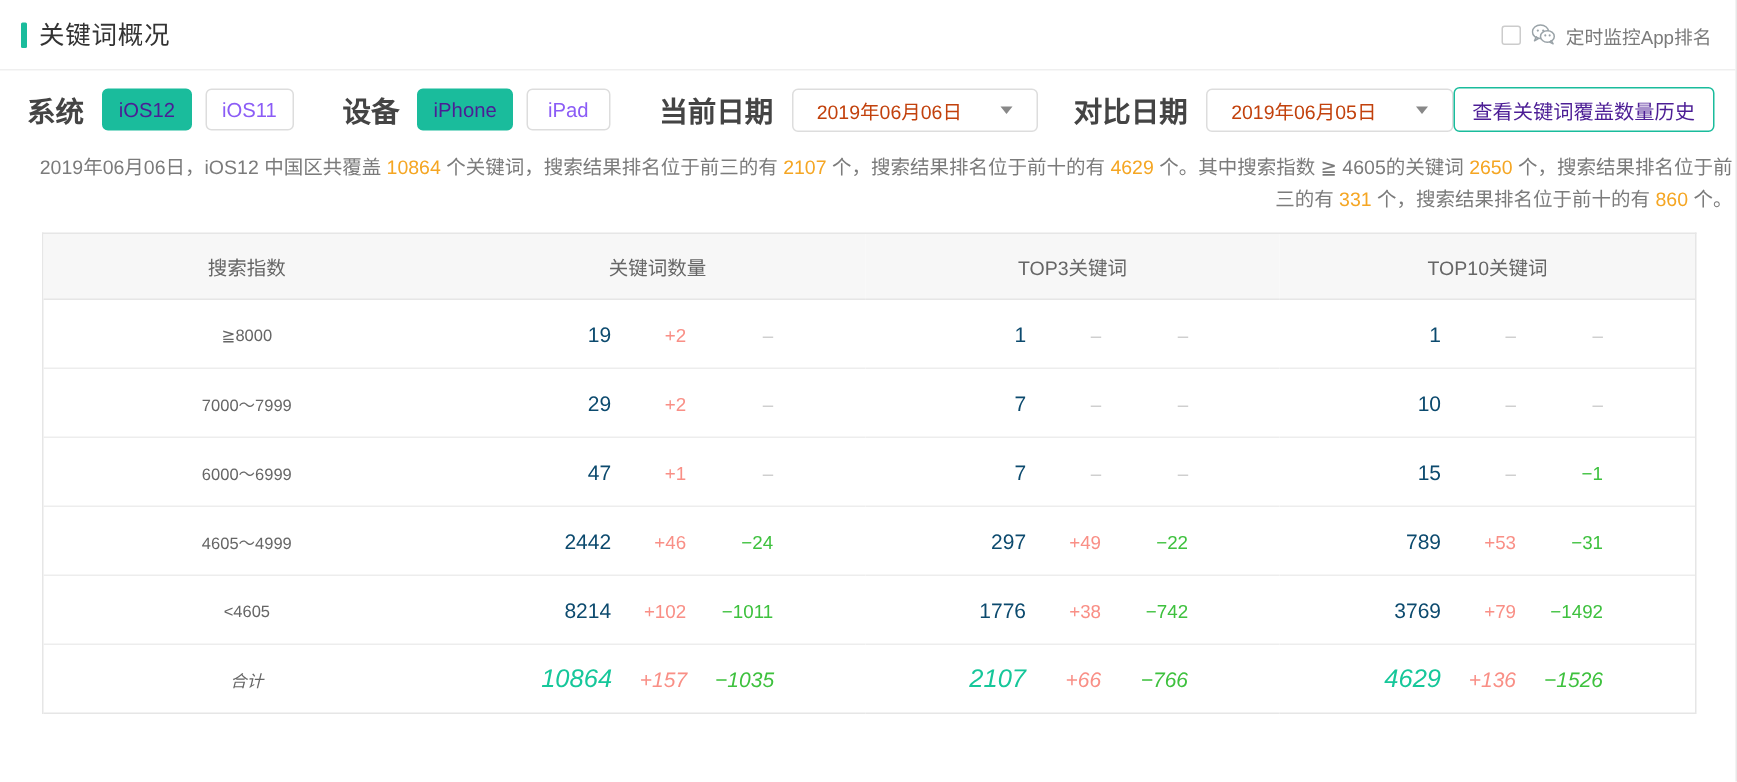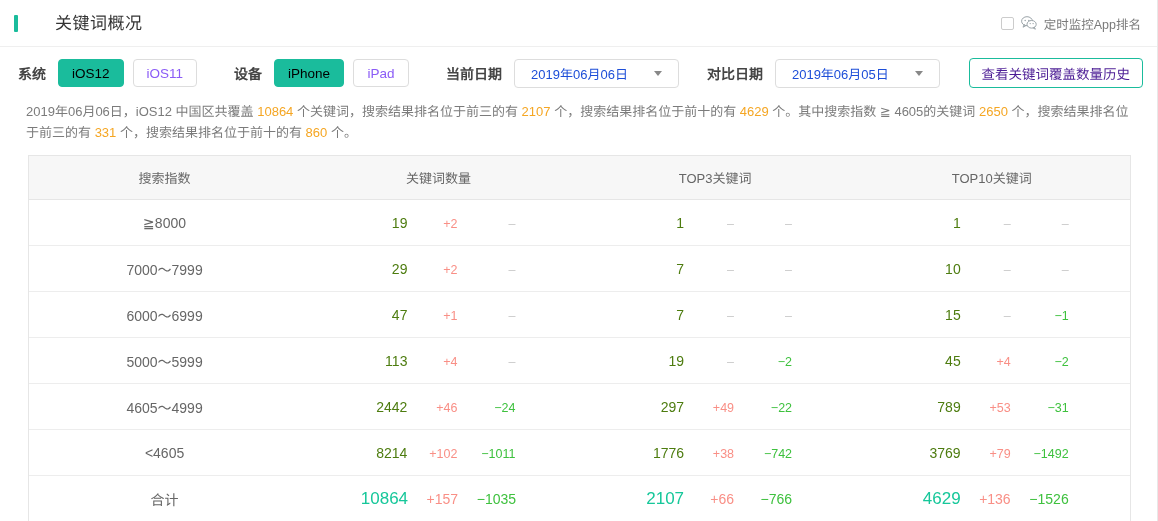--- a/index.html
+++ b/index.html
@@ -46,21 +46,20 @@
     background: #1abc9c;
     border-radius: 1px;
     display: block;
   }
   .panel-title {
     font-size: 17px;
     color: #333;
     font-weight: normal;
     line-height: 1;
     letter-spacing: .5px;
-    margin-left: 29px;
   }
   .header-right {
     margin-left: auto;
     display: flex;
     align-items: center;
     gap: 7px;
     font-size: 12.5px;
     color: #888;
     text-align: right;
   }
@@ -86,21 +85,21 @@
   
   .filter-row {
     height: 52px;
     display: flex;
     align-items: center;
     padding: 0 14px 0 18px;
     box-sizing: border-box;
     gap: 0;
   }
   .filter-label {
-    font-size: 14px;
+    font-size: 19px;
     color: #444;
     font-weight: bold;
     margin-right: 12px;
     white-space: nowrap;
   }
   .seg-btn {
     height: 28px;
     min-width: 56px;
     padding: 0 13px;
     box-sizing: border-box;
@@ -112,34 +111,34 @@
     border: 1px solid #ddd;
     background: #fff;
     color: #8b5cf6;
     margin-right: 9px;
     cursor: pointer;
     white-space: nowrap;
   }
   .seg-btn.active {
     background: #1abc9c;
     border-color: #1abc9c;
-    color: #000000;
+    color: #4c1d95;
     text-align: right;
   }
   .gap-lg { width: 28px; display: inline-block; }
 
   .date-select {
     height: 29px;
     min-width: 125px;
-    padding: 0 16px;
+    padding: 0 26px;
     box-sizing: border-box;
     border: 1px solid #ddd;
     border-radius: 4px;
     background: #fff;
-    color: #1d4ed8;
+    color: #c2410c;
     font-size: 13px;
     display: inline-flex;
     align-items: center;
     justify-content: center;
     gap: 26px;
     cursor: pointer;
     white-space: nowrap;
   }
   .caret {
     width: 0; height: 0;
@@ -159,24 +158,25 @@
     background: #fff;
     font-size: 13.5px;
     display: inline-flex;
     align-items: center;
     cursor: pointer;
     white-space: nowrap;
   }
 
   
   .summary {
-    padding: 2px 18px 0 26px;
+    padding: 2px 2px 0 26px;
     font-size: 13px;
     line-height: 21px;
     color: #7b7b7b;
+    text-align: right;
   }
   .hl { color: #f5a623; }
 
   
   .table-wrap {
     margin: 12px 26px 0 28px;
     border: 1px solid #e6e6e6;
     border-bottom: none;
     box-sizing: border-box;
   }
@@ -207,21 +207,21 @@
   }
   .col-index { width: 24.6%; }
   .col-num   { width: 25.1%; }
 
   .metric {
     display: flex;
     align-items: baseline;
     justify-content: center;
   }
   .metric .val {
-    color: #4d7c0f;
+    color: #0c4a6e;
     font-size: 14px;
     text-align: right;
     min-width: 46px;
   }
   .metric .d1 {
     color: #f98f86;
     font-size: 12.5px;
     text-align: right;
     min-width: 44px;
     padding-left: 6px;
@@ -229,22 +229,22 @@
   .metric .d2 {
     color: #3ec13e;
     font-size: 12.5px;
     text-align: right;
     min-width: 52px;
     padding-left: 6px;
   }
   .metric .muted { color: #c9c9c9; }
   .row-total .val { font-size: 17px; color: #16c79a; }
   .row-total .d1, .row-total .d2 { font-size: 14px; }
-  .row-total td { height: 49px; }
-  .idx-label { color: #666; font-size: 14px; }
+  .row-total td { height: 49px; font-style: italic; }
+  .idx-label { color: #666; font-size: 11px; }
 </style>
 </head>
 <body>
 
 <div class="page">
 
   <div class="panel-header">
     <div class="title-wrap">
       <span class="title-bar"></span>
       <span class="panel-title">关键词概况</span>
@@ -384,44 +384,20 @@
             </td>
             <td>
               <div class="metric">
                 <span class="val">15</span>
                 <span class="d1 muted">–</span>
                 <span class="d2">−1</span>
               </div>
             </td>
           </tr>
           <tr>
-            <td><span class="idx-label">5000～5999</span></td>
-            <td>
-              <div class="metric">
-                <span class="val">113</span>
-                <span class="d1">+4</span>
-                <span class="d2 muted">–</span>
-              </div>
-            </td>
-            <td>
-              <div class="metric">
-                <span class="val">19</span>
-                <span class="d1 muted">–</span>
-                <span class="d2">−2</span>
-              </div>
-            </td>
-            <td>
-              <div class="metric">
-                <span class="val">45</span>
-                <span class="d1">+4</span>
-                <span class="d2">−2</span>
-              </div>
-            </td>
-          </tr>
-          <tr>
             <td><span class="idx-label">4605～4999</span></td>
             <td>
               <div class="metric">
                 <span class="val">2442</span>
                 <span class="d1">+46</span>
                 <span class="d2">−24</span>
               </div>
             </td>
             <td>
               <div class="metric">

